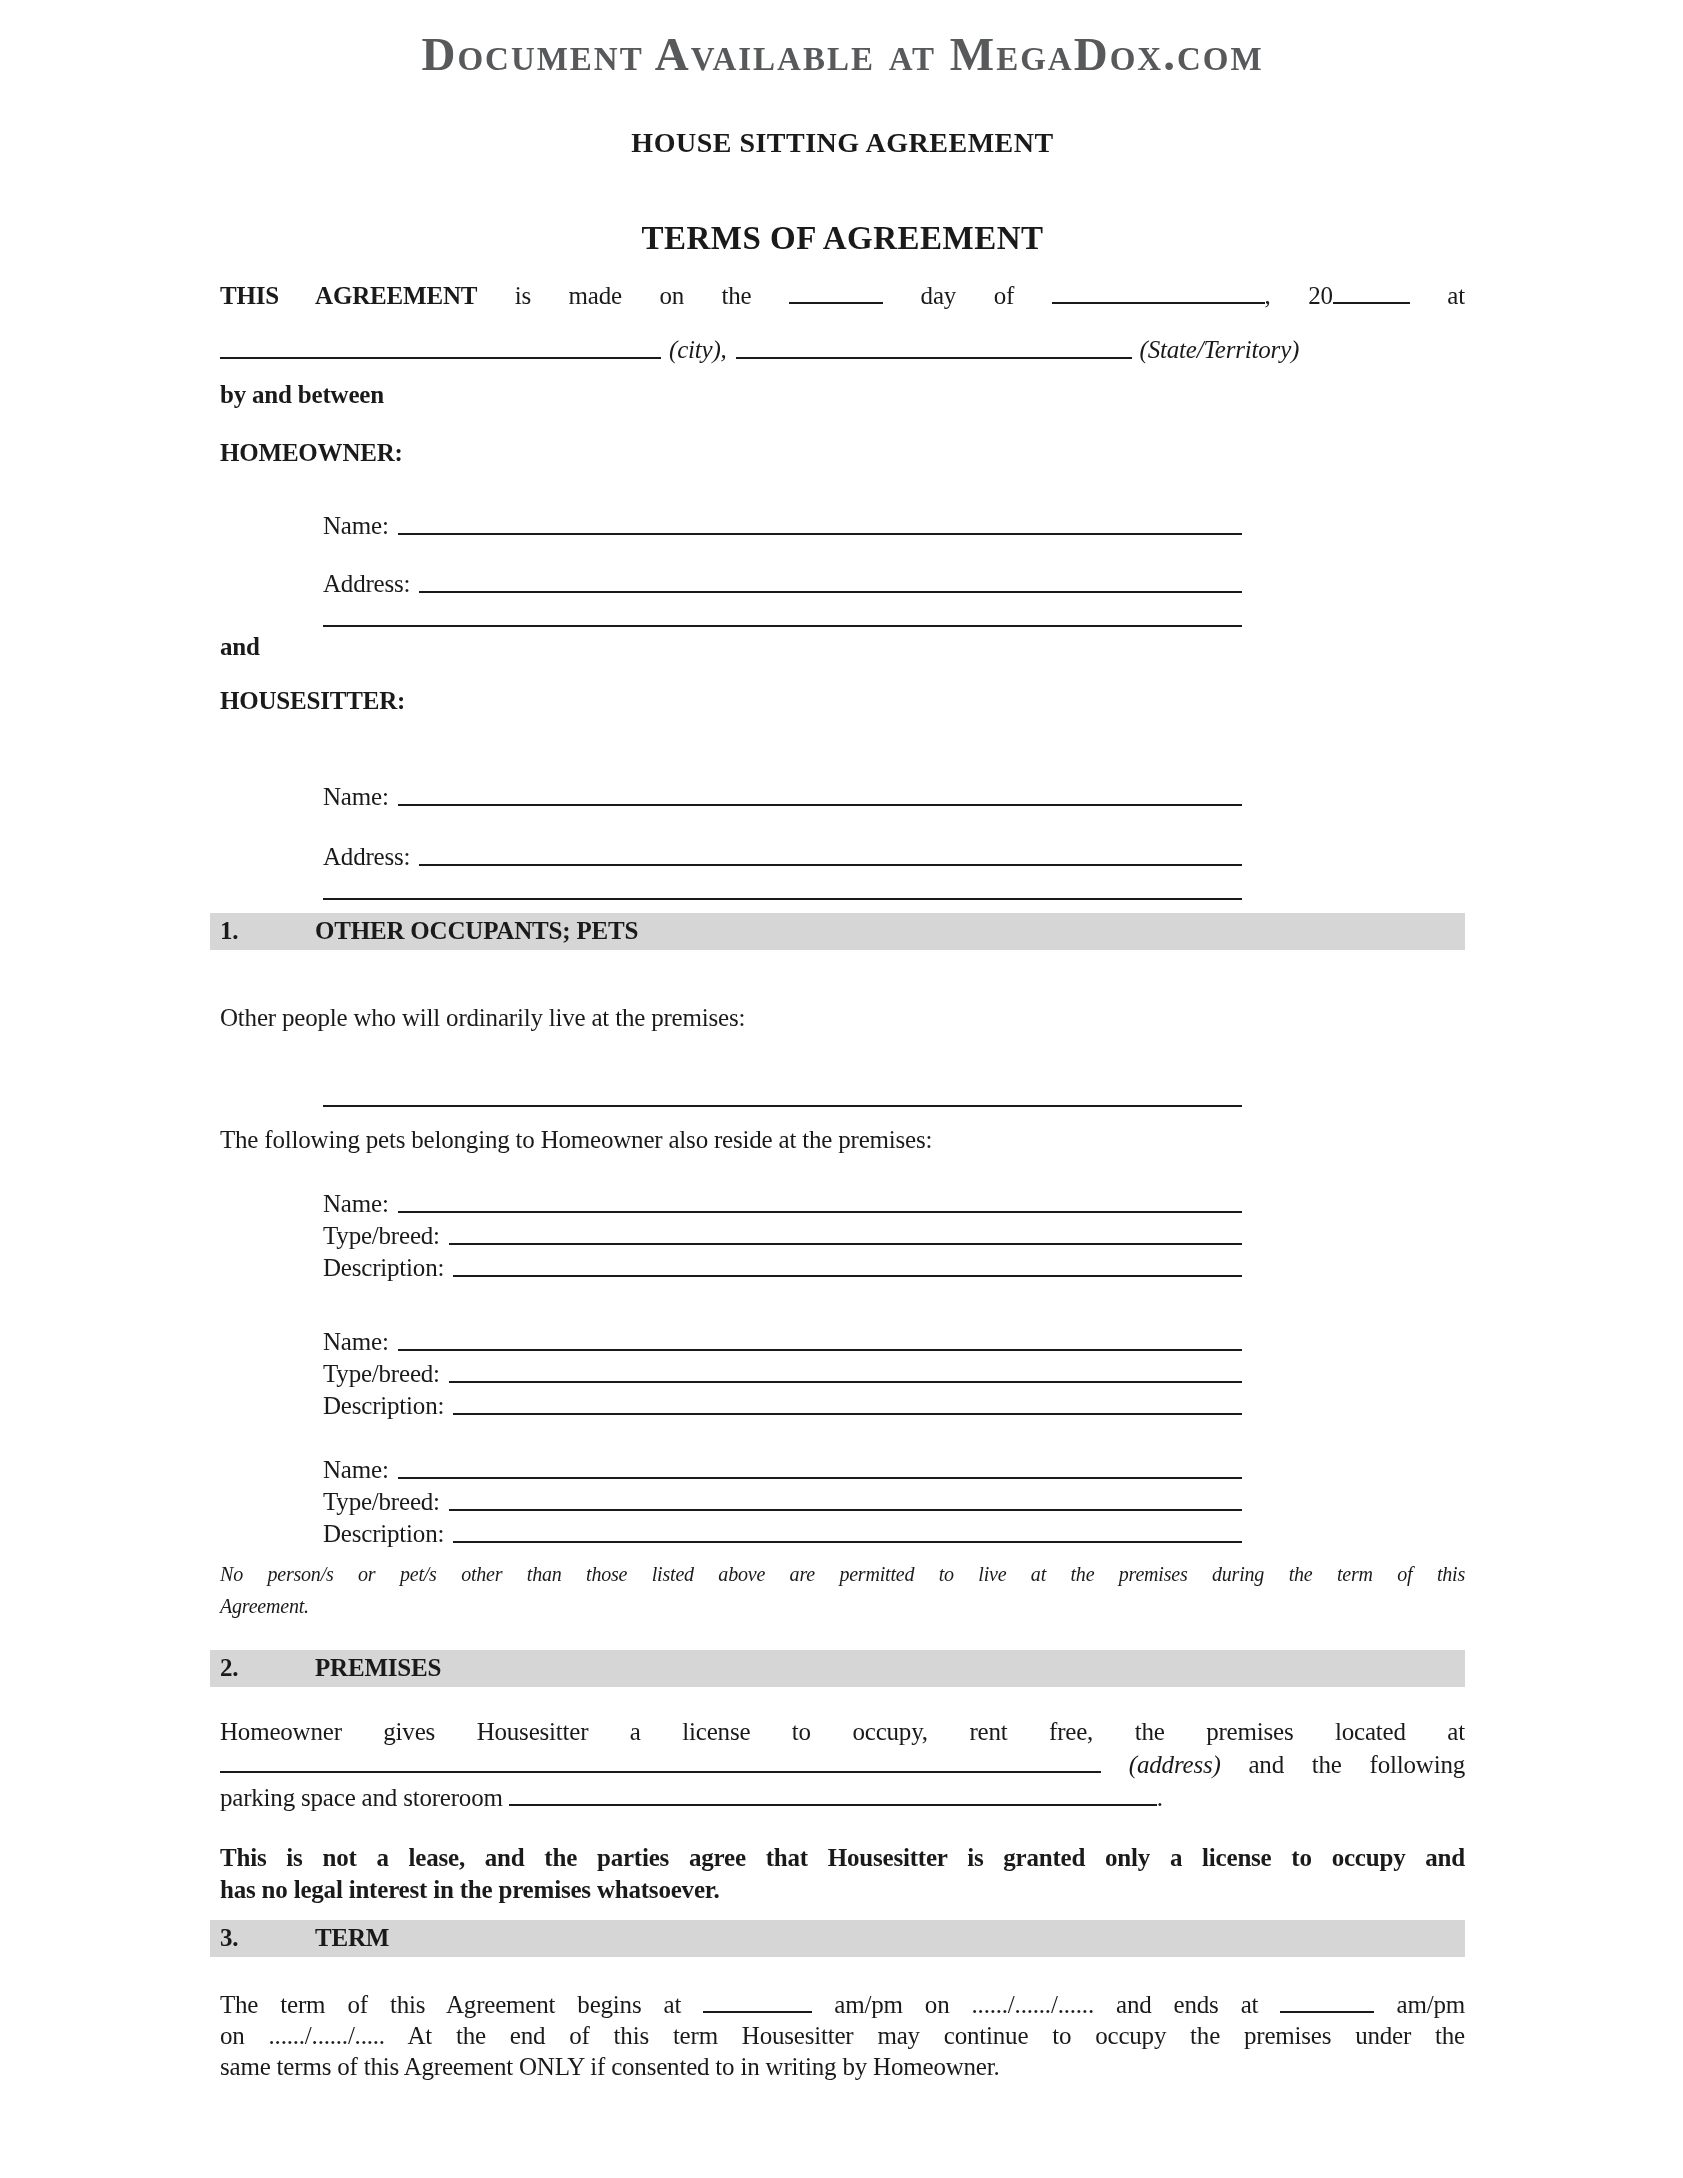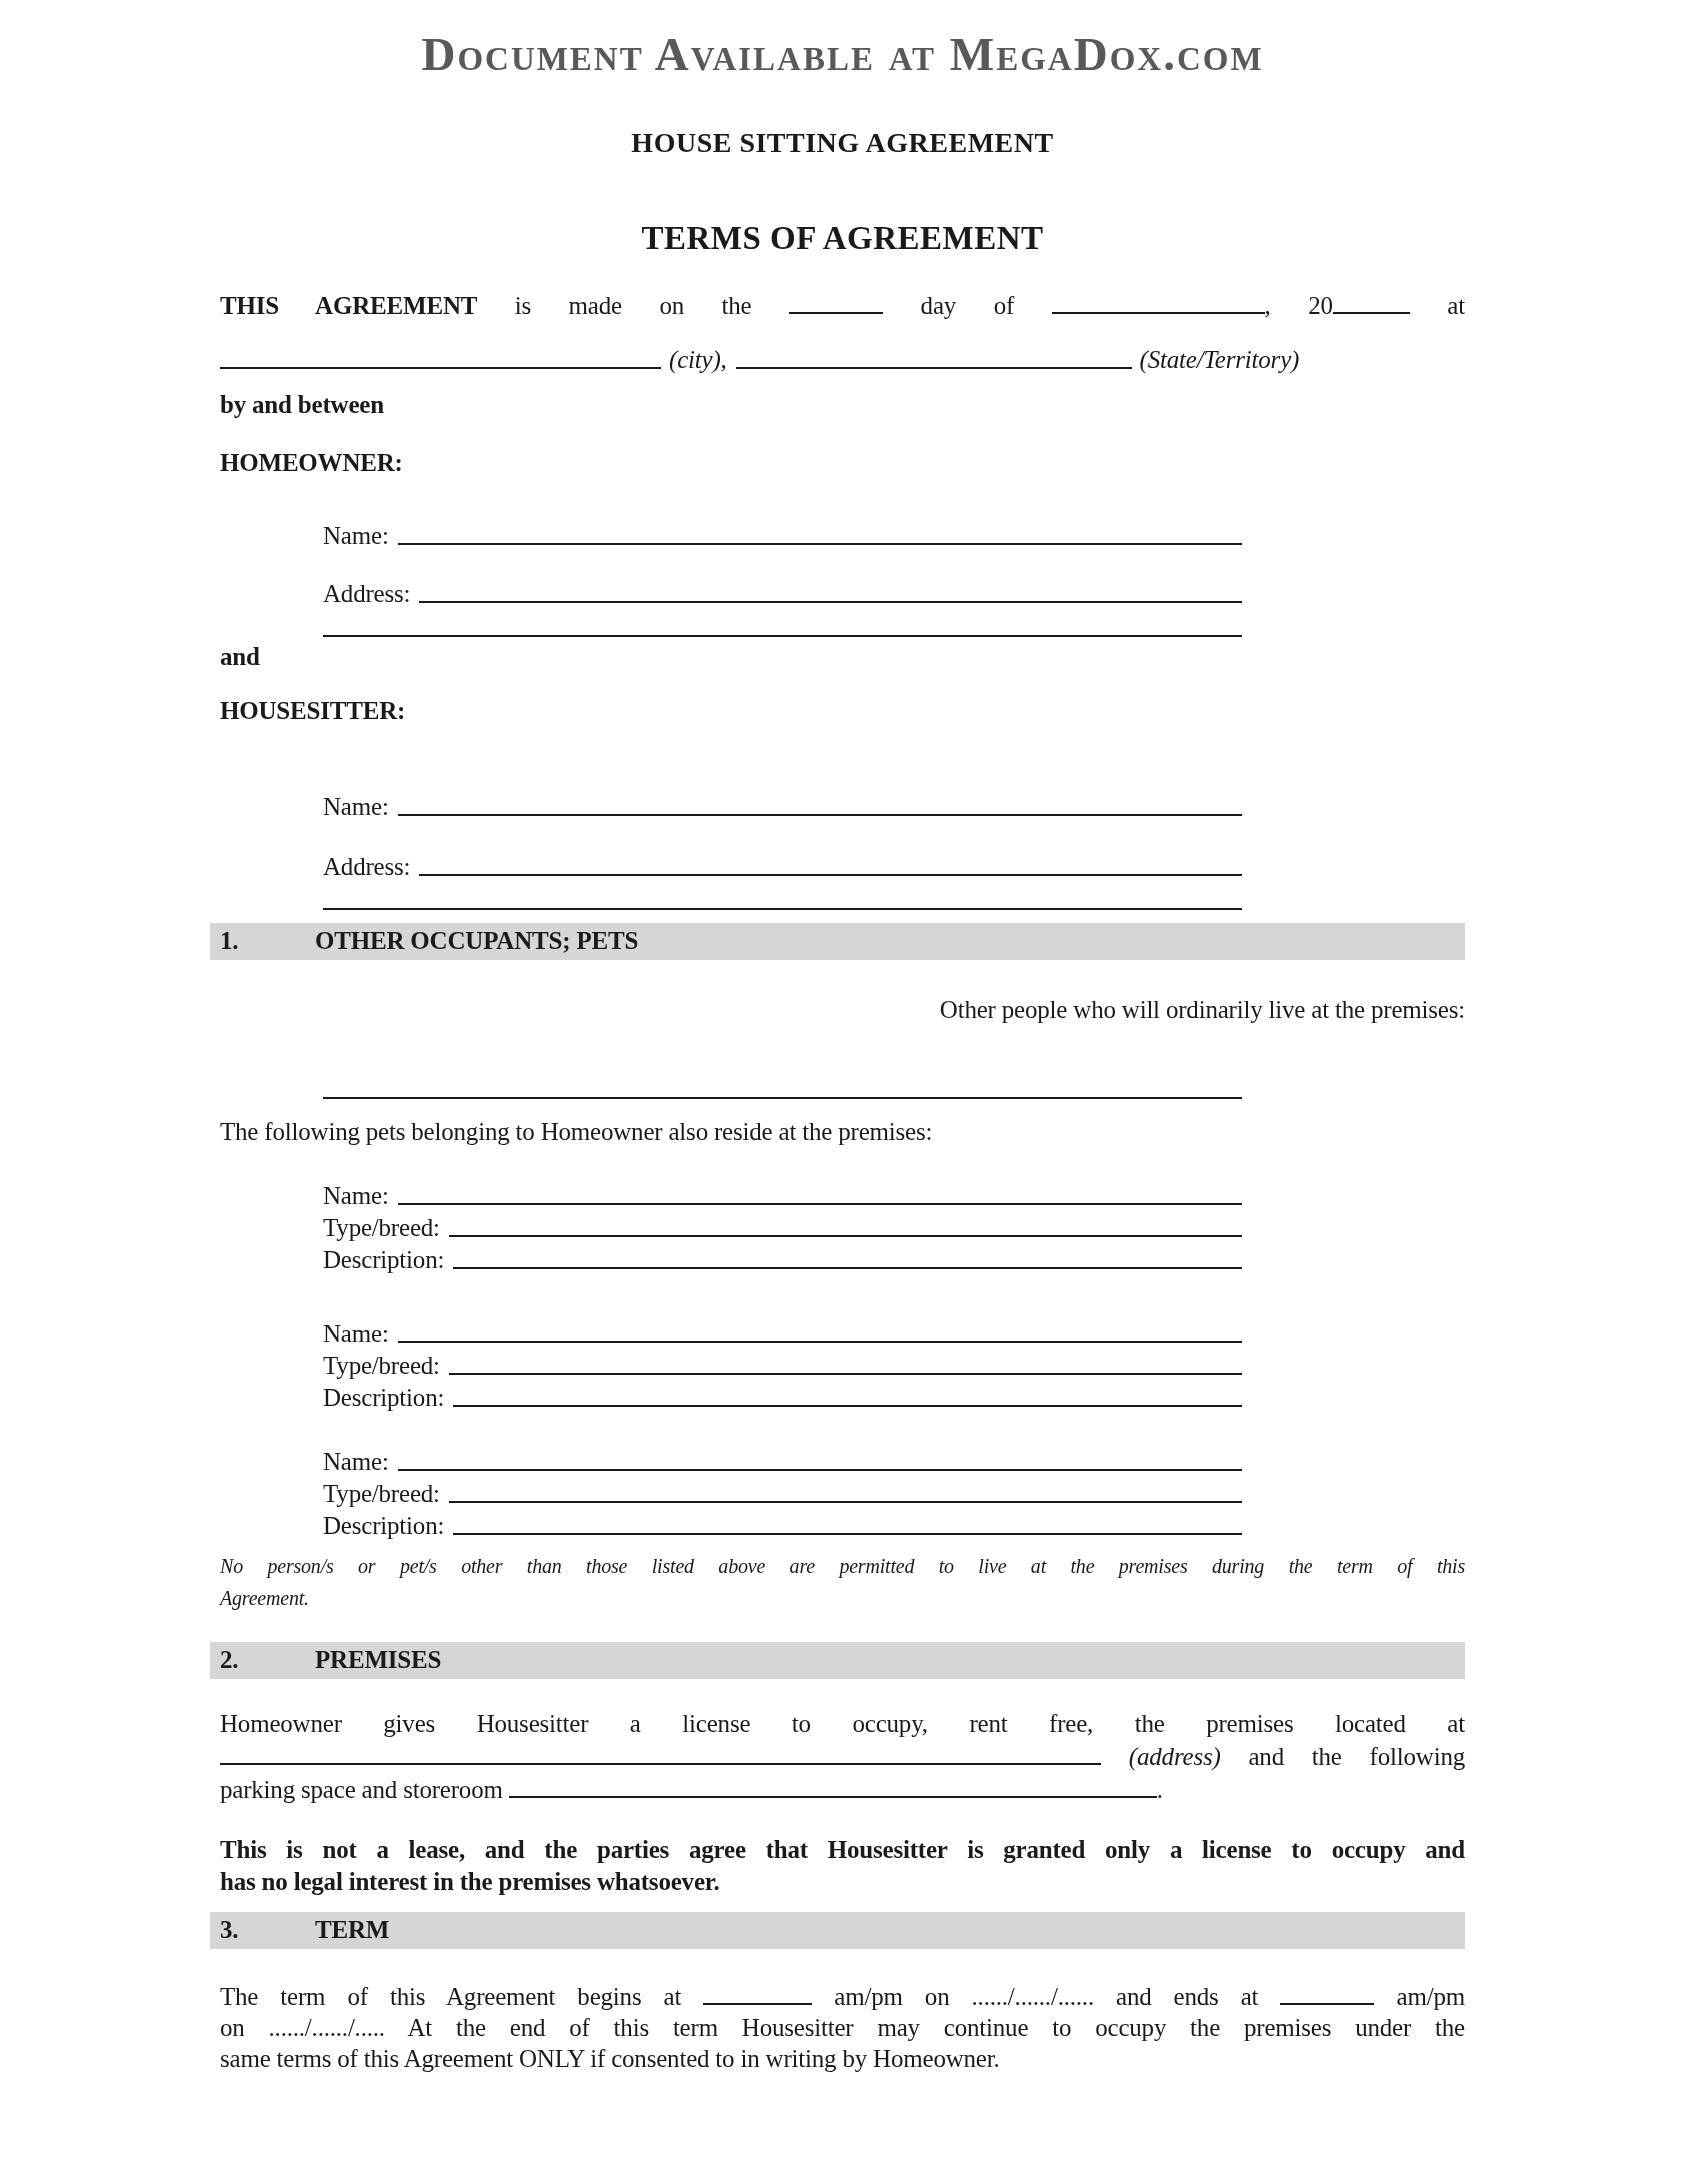--- a/index.html
+++ b/index.html
@@ -35,21 +35,21 @@
   .blank { display:inline-block; border-bottom:2px solid #1a1a1a; height:2px; }
   .w78 { width:77px; } .w95 { width:94px; } .w110 { width:109px; }
   .w215 { width:213px; } .w655 { width:648px; } .w890 { width:881px; }
 
   .frow { display:flex; align-items:flex-end; }
   .frow .rule { flex:1 1 auto; border-bottom:2px solid #1a1a1a; margin-bottom:5px; }
   .frow .rule-fixed { flex:0 0 auto; border-bottom:2px solid #1a1a1a; margin-bottom:5px; }
   .frow .lab { flex:0 0 auto; margin-right:9px; }
   .gap8 { width:8px; flex:0 0 auto; }
 
-  .intro-l1 { margin-top:26px; }
+  .intro-l1 { margin-top:16px; }
   .intro-l2 { height:46px; }
   .r445 { width:441px; } .r400 { width:396px; }
 
   .connector { font-weight:bold; line-height:30px; margin-top:16px; }
   .party-head { font-weight:bold; line-height:30px; margin-top:28px; }
 
   .indent { margin-left:103px; width:919px; }
   .fieldrow { height:38px; }
   .contrule { height:30px; }
 
@@ -60,21 +60,21 @@
     line-height:25px;
     padding:5px 0 7px 10px;
     margin-left:-10px;
     height:25px;
   }
   .sec-num { flex:0 0 95px; }
   .bar1 { margin-top:8px; }
   .bar2 { margin-top:28px; }
   .bar3 { margin-top:14px; }
 
-  .prompt1 { margin-top:34px; line-height:32px;text-align:right; }
+  .prompt1 { margin-top:52px; line-height:32px; }
   .occ-blank { margin-top:44px; height:34px; }
   .prompt2 { margin-top:12px; line-height:32px; }
 
   .pet-block { margin-top:32px; }
   .pet-block.first { margin-top:30px; }
   .pet-block.mid { margin-top:42px; }
   .pet-row { height:32px; }
 
   .note { font-style:italic; font-size:20px; margin-top:10px; }
   .note .l1 { text-align:justify; text-align-last:justify; line-height:32px; }

